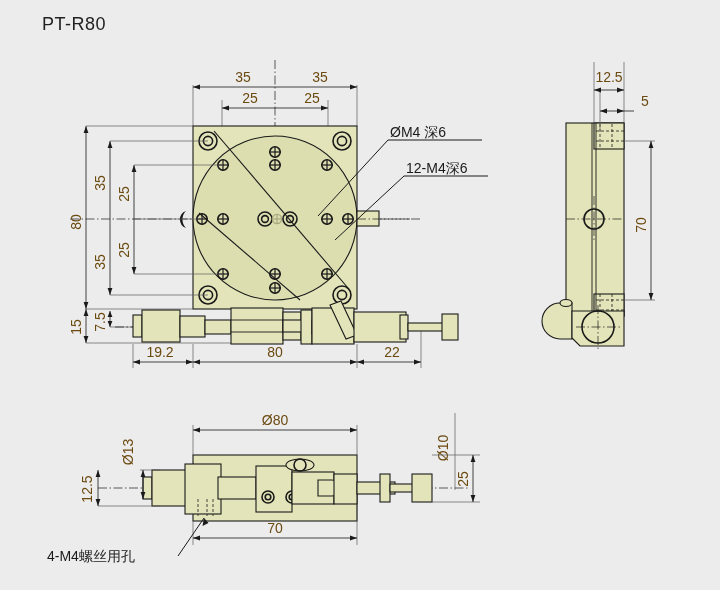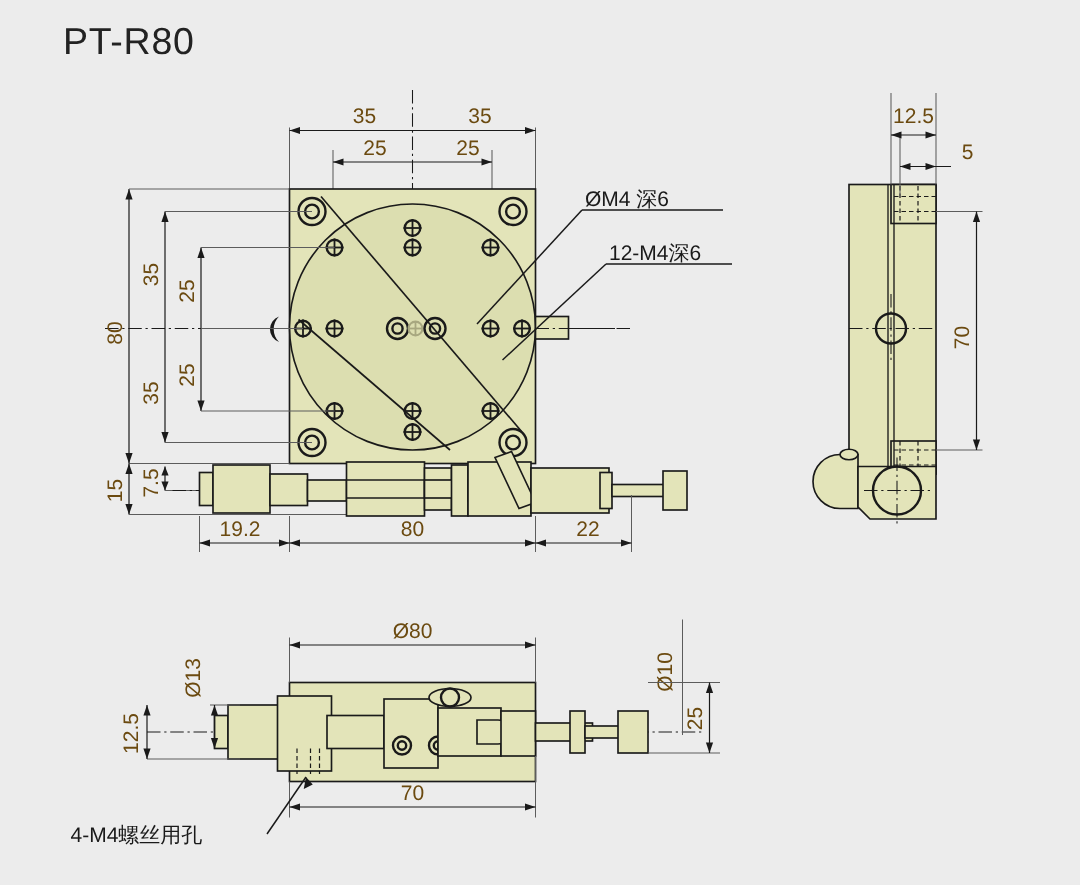--- a/index.html
+++ b/index.html
@@ -7,21 +7,21 @@
   body{
     width:720px;height:590px;
     background:#ececec;
     font-family:"Liberation Sans","DejaVu Sans",sans-serif;
     overflow:hidden;
     position:relative;
   }
   #stage{position:absolute;left:0;top:0;width:720px;height:590px;}
   .title{
     position:absolute;left:42px;top:14px;
-    font-size:25px;color:#222;letter-spacing:.5px;
+    font-size:18px;color:#222;letter-spacing:.5px;
     font-family:"Liberation Sans","DejaVu Sans",sans-serif;
   }
   svg{position:absolute;left:0;top:0;}
   text{font-family:"Liberation Sans","DejaVu Sans",sans-serif;}
   .dimc{fill:#6b4a10;font-size:14px;text-anchor:middle;}
   .note{font-size:14px;}
   .noteb{fill:#1a1a1a;}
   .ln{stroke:#1a1a1a;fill:none;}
   .thin{stroke:#5c5c5c;stroke-width:.7;fill:none;}
   .body{fill:#e3e4b9;stroke:#1a1a1a;stroke-width:1.1;}

